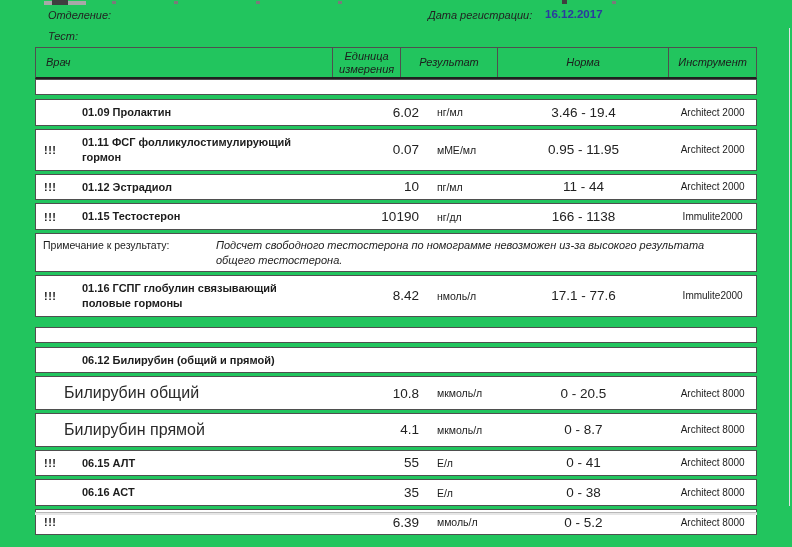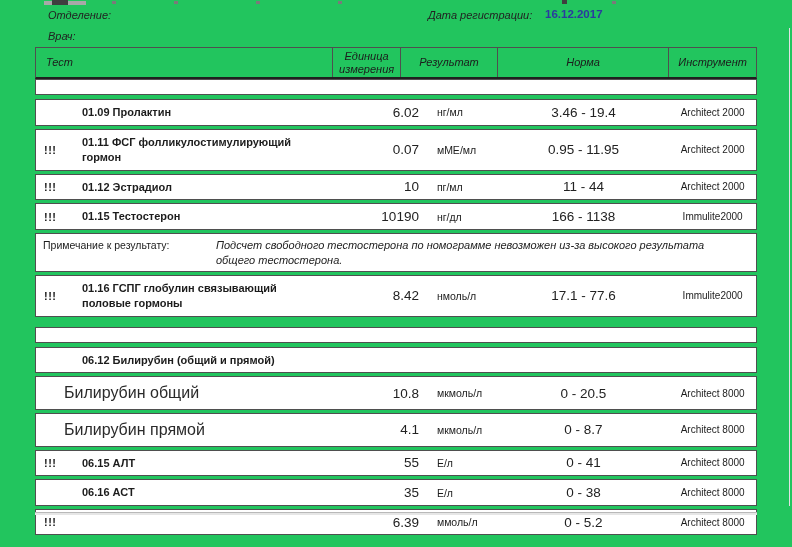--- a/index.html
+++ b/index.html
@@ -75,26 +75,26 @@
       <div class="frag f4"></div>
       <div class="frag f5"></div>
     <div class="frag f6"></div>
       <div class="frag f7"></div>
   </div>
   <div class="edge-line"></div>
 
   <div class="meta-label lbl-dept">Отделение:</div>
   <div class="meta-label lbl-date">Дата регистрации:</div>
   <div class="val-date">16.12.2017</div>
-  <div class="meta-label lbl-doctor">Врач:</div>
+  <div class="meta-label lbl-doctor">Тест:</div>
 
   <div class="table">
 
     <div class="thead">
-      <div class="th h1">Тест</div>
+      <div class="th h1">Врач</div>
       <div class="th h3">Единица измерения</div>
       <div class="th h2">Результат</div>
       <div class="th h4">Норма</div>
       <div class="th h5">Инструмент</div>
     </div>
 
     <div class="strip"></div>
 
     <div class="row first-after-strip">
       <div class="c1">

